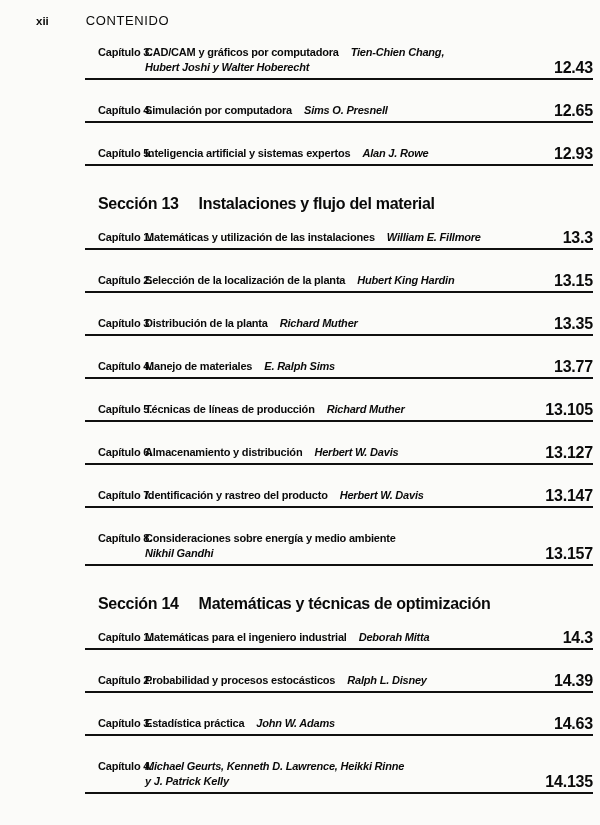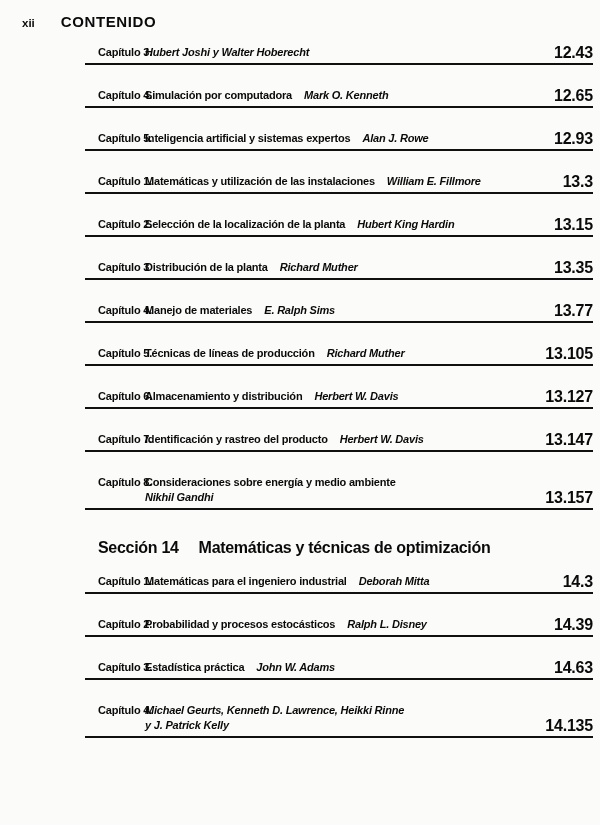--- a/index.html
+++ b/index.html
@@ -13,32 +13,32 @@
     height: 825px;
     background: #fbfbf9;
     color: #0a0a0a;
     font-family: "Liberation Sans", sans-serif;
     overflow: hidden;
     box-sizing: border-box;
   }
   .page-header {
     position: absolute;
     top: 13px;
-    left: 22px;
+    left: 36px;
     display: flex;
     align-items: baseline;
-    gap: 26px;
+    gap: 37px;
   }
   .folio {
     font-weight: bold;
     font-size: 11.5px;
   }
   .running-title {
-    font-size: 15px;
-    font-weight: 700;
+    font-size: 13px;
+    font-weight: 400;
     letter-spacing: 0.6px;
   }
   .toc-list {
     position: absolute;
     left: 85px;
     top: 45px;
     width: 508px;
   }
   .toc-entry {
     position: relative;
@@ -107,42 +107,47 @@
 <div class="page">
   <div class="page-header">
     <span class="folio">xii</span>
     <span class="running-title">CONTENIDO</span>
   </div>
   <div class="toc-list">
       <div class="toc-entry">
         <div class="entry-body">
           <div class="entry-label">Capítulo 3.</div>
           <div class="entry-lines">
+            <div class="entry-line"><span class="entry-title">CAD/CAM y gráficos por computadora</span><span class="entry-author">Tien-Chien Chang,</span></div>
             <div class="entry-line"><span class="entry-author">Hubert Joshi y Walter Hoberecht</span></div>
           </div>
           <div class="entry-page">12.43</div>
         </div>
       </div>
       <div class="toc-entry">
         <div class="entry-body">
           <div class="entry-label">Capítulo 4.</div>
           <div class="entry-lines">
-            <div class="entry-line"><span class="entry-title">Simulación por computadora</span><span class="entry-author">Mark O. Kenneth</span></div>
+            <div class="entry-line"><span class="entry-title">Simulación por computadora</span><span class="entry-author">Sims O. Presnell</span></div>
           </div>
           <div class="entry-page">12.65</div>
         </div>
       </div>
       <div class="toc-entry">
         <div class="entry-body">
           <div class="entry-label">Capítulo 5.</div>
           <div class="entry-lines">
             <div class="entry-line"><span class="entry-title">Inteligencia artificial y sistemas expertos</span><span class="entry-author">Alan J. Rowe</span></div>
           </div>
           <div class="entry-page">12.93</div>
         </div>
+      </div>
+      <div class="section-heading">
+        <span class="section-label">Sección 13</span>
+        <span class="section-title">Instalaciones y flujo del material</span>
       </div>
       <div class="toc-entry">
         <div class="entry-body">
           <div class="entry-label">Capítulo 1.</div>
           <div class="entry-lines">
             <div class="entry-line"><span class="entry-title">Matemáticas y utilización de las instalaciones</span><span class="entry-author">William E. Fillmore</span></div>
           </div>
           <div class="entry-page">13.3</div>
         </div>
       </div>

